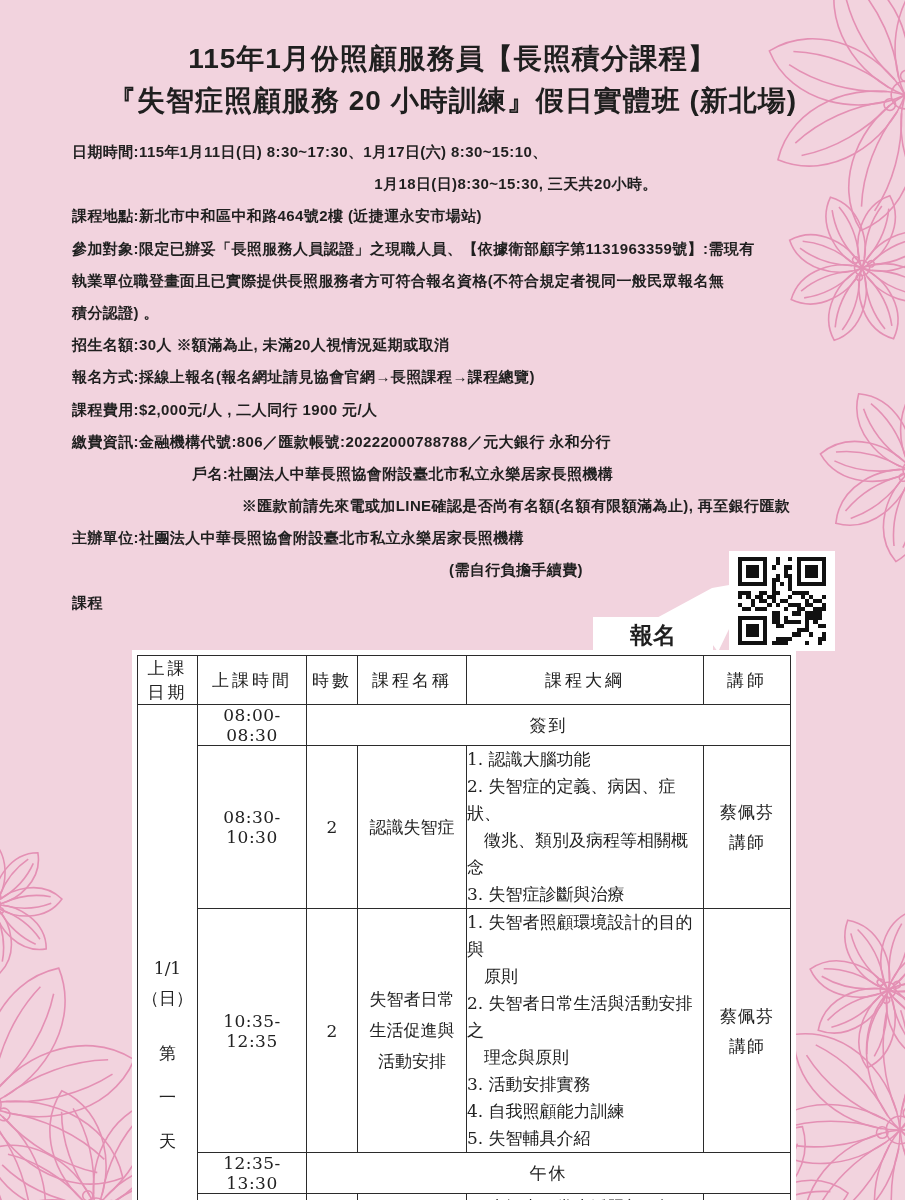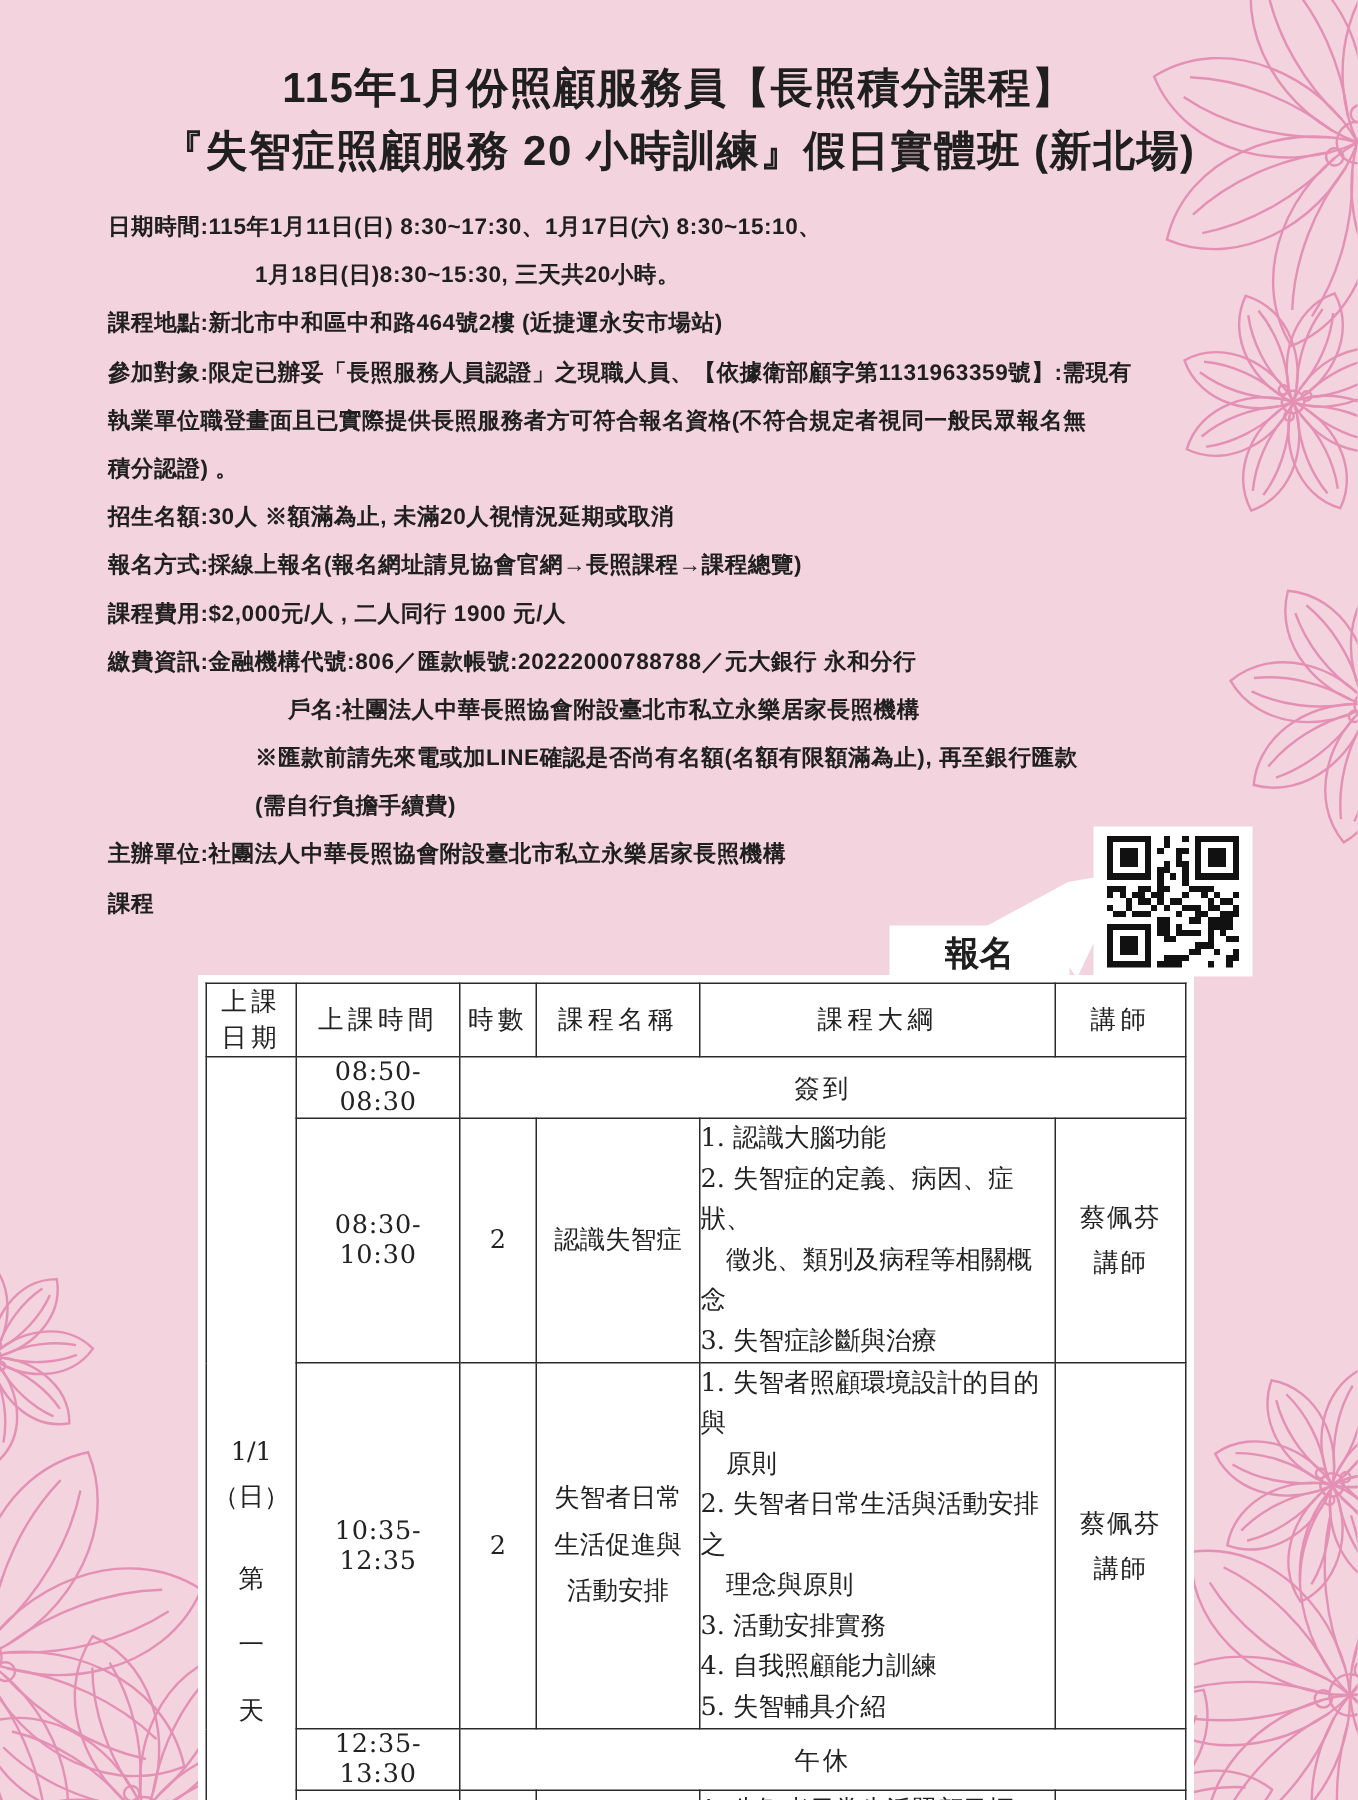--- a/index.html
+++ b/index.html
@@ -11,21 +11,21 @@
   }
   .floral{position:absolute;left:0;top:0;width:905px;height:1200px;pointer-events:none;}
   .content{position:absolute;left:0;top:0;width:905px;height:1200px;border-radius:24px;}
 
   .title{width:905px;text-align:center;font-weight:bold;position:absolute;left:0;}
   .title-1{top:40px;font-size:28px;letter-spacing:1px;}
   .title-2{top:82px;font-size:28px;letter-spacing:1px;}
 
   .info{position:absolute;left:72px;top:136px;width:790px;}
   .info-line{font-size:15px;font-weight:bold;line-height:32.2px;height:32.2px;white-space:nowrap;letter-spacing:0.4px;}
-  .ind-1{padding-left:98px;}
+  .ind-1{padding-left:98px;text-align:center;}
   .ind-2{padding-left:120px;}
 
   
   .qr-backing{position:absolute;left:729px;top:551px;width:106px;height:100px;background:#ffffff;}
   .qr-svg{position:absolute;left:738px;top:557px;width:88px;height:88px;}
   .qr-arrow{position:absolute;left:620px;top:575px;width:150px;height:85px;}
   .qr-label{
     position:absolute;left:593px;top:617px;width:120px;height:36px;background:#ffffff;
     font-size:23px;font-weight:bold;text-align:center;line-height:36px;letter-spacing:0px;
   }
@@ -102,22 +102,22 @@
     <div class="info-line">課程地點:新北市中和區中和路464號2樓 (近捷運永安市場站)</div>
     <div class="info-line">參加對象:限定已辦妥「長照服務人員認證」之現職人員、【依據衛部顧字第1131963359號】:需現有</div>
     <div class="info-line">執業單位職登畫面且已實際提供長照服務者方可符合報名資格(不符合規定者視同一般民眾報名無</div>
     <div class="info-line">積分認證) 。</div>
     <div class="info-line">招生名額:30人 ※額滿為止, 未滿20人視情況延期或取消</div>
     <div class="info-line">報名方式:採線上報名(報名網址請見協會官網→長照課程→課程總覽)</div>
     <div class="info-line">課程費用:$2,000元/人 , 二人同行 1900 元/人</div>
     <div class="info-line">繳費資訊:金融機構代號:806／匯款帳號:20222000788788／元大銀行 永和分行</div>
     <div class="info-line ind-2">戶名:社團法人中華長照協會附設臺北市私立永樂居家長照機構</div>
     <div class="info-line ind-1">※匯款前請先來電或加LINE確認是否尚有名額(名額有限額滿為止), 再至銀行匯款</div>
+    <div class="info-line">主辦單位:社團法人中華長照協會附設臺北市私立永樂居家長照機構</div>
     <div class="info-line ind-1">(需自行負擔手續費)</div>
-    <div class="info-line">主辦單位:社團法人中華長照協會附設臺北市私立永樂居家長照機構</div>
     <div class="info-line">課程</div>
   </div>
 
   <svg class="qr-arrow" viewBox="620 575 150 85">
     <polygon points="640,627 712,588 752,581 718,652 700,627" fill="#ffffff"></polygon>
   </svg>
   <div class="qr-backing"></div>
   <svg class="qr-svg" id="qr-svg" viewBox="0 0 21 21" shape-rendering="crispEdges">
       <rect x="0" y="0" width="1" height="1" fill="#111"></rect>
       <rect x="1" y="0" width="1" height="1" fill="#111"></rect>
@@ -350,21 +350,21 @@
         <th class="c-teacher th-cell">講師</th>
       </tr>
       <tr class="row-signin">
         <td class="cell-date" rowspan="5">
           <div class="date-top">1/1
 （日）</div>
           <div class="date-bottom">第
 一
 天</div>
         </td>
-        <td class="cell-time">08:50-08:30</td>
+        <td class="cell-time">08:00-08:30</td>
         <td class="cell-span" colspan="4">簽到</td>
       </tr>
       <tr class="row-c1">
         <td class="cell-time">08:30-10:30</td>
         <td class="cell-center">2</td>
         <td class="cell-name">認識失智症</td>
         <td class="cell-outline">1. 認識大腦功能
 2. 失智症的定義、病因、症狀、
 　徵兆、類別及病程等相關概念
 3. 失智症診斷與治療</td>

